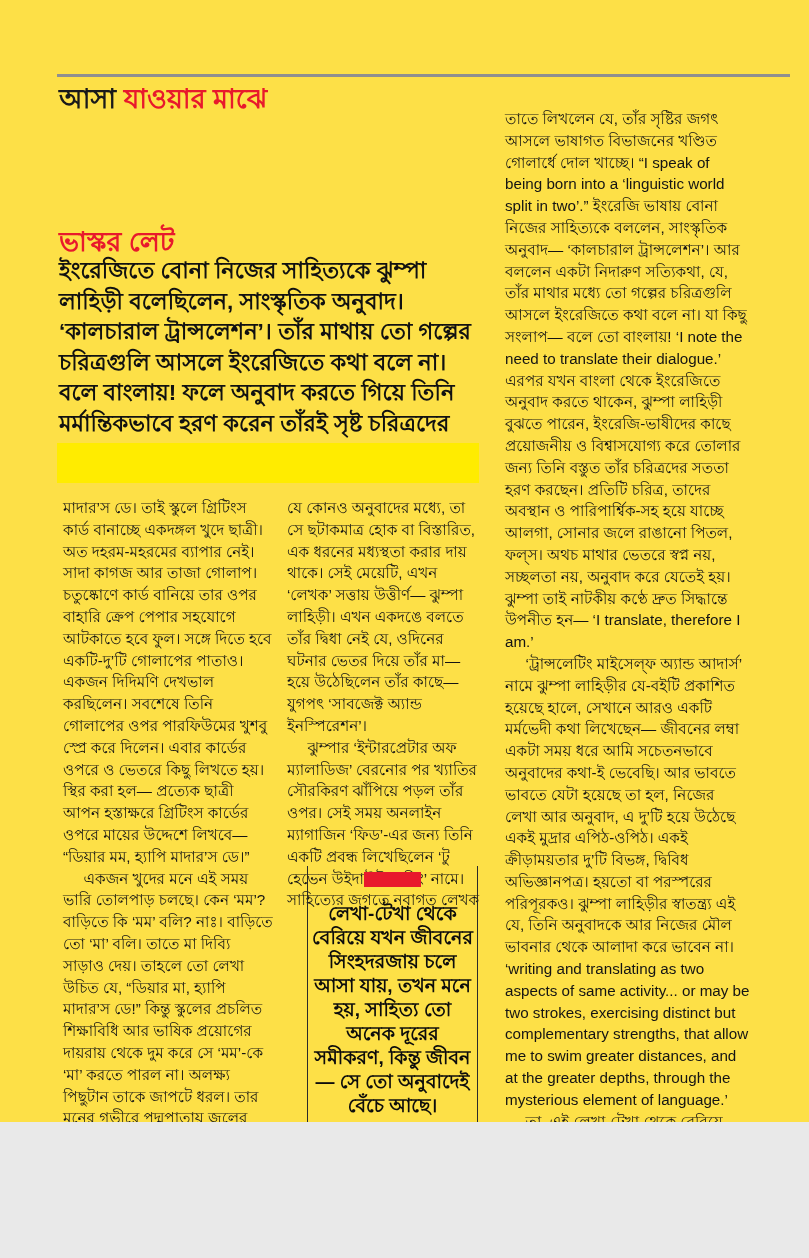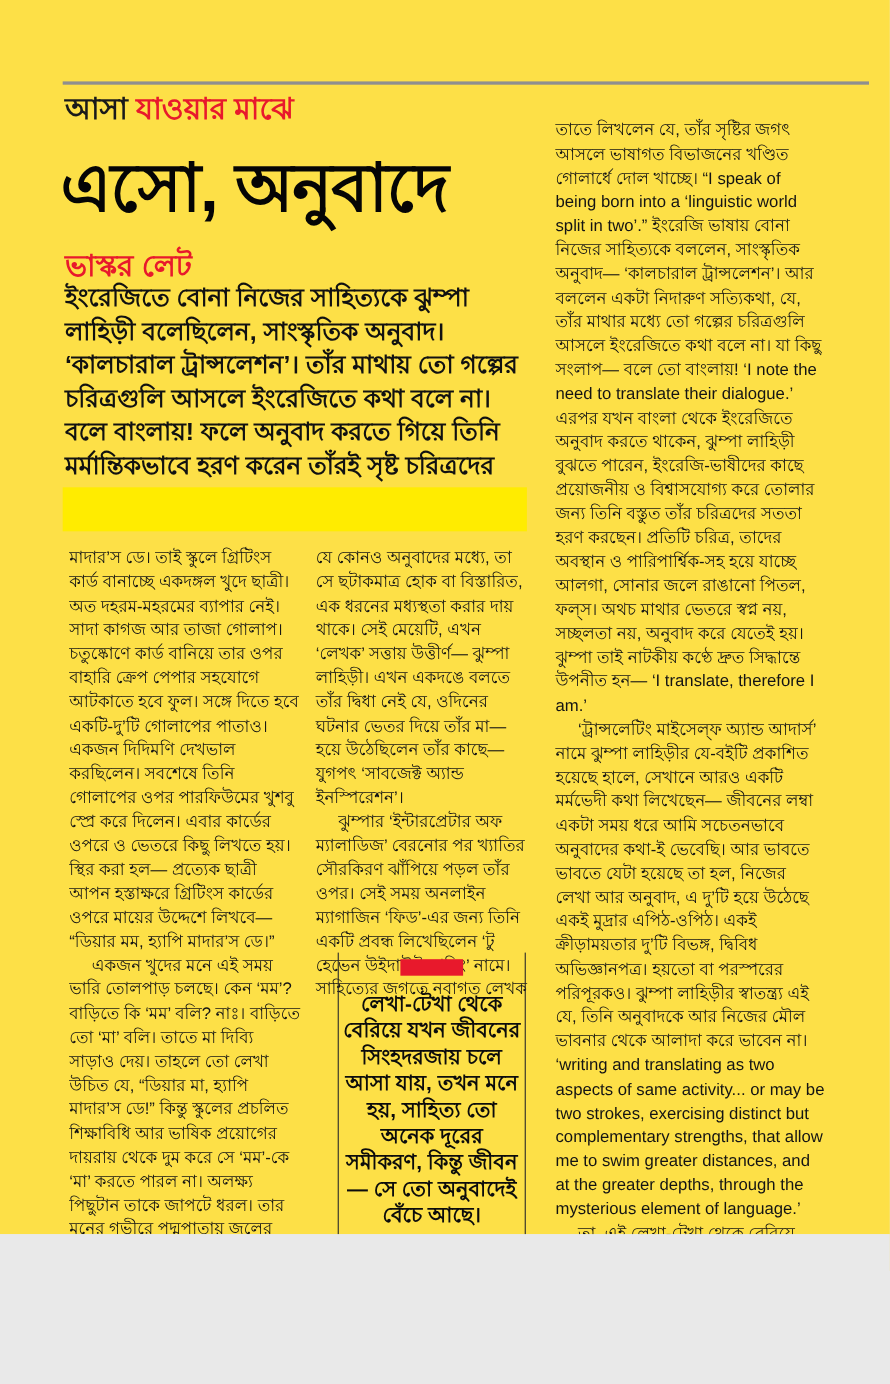--- a/index.html
+++ b/index.html
@@ -77,21 +77,20 @@
 
 <div class="page">
 
   <div class="top-rule"></div>
 
   <div class="kicker">
     <span>আসা</span>
     <span class="red">যাওয়ার মাঝে</span>
   </div>
 
-  <h1 class="headline" style="margin:0;">এসো, অনুবাদে</h1>
 
   <div class="author">ভাস্কর লেট</div>
 
   <div class="standfirst">ইংরেজিতে বোনা নিজের সাহিত্যকে ঝুম্পা লাহিড়ী বলেছিলেন, সাংস্কৃতিক অনুবাদ। ‘কালচারাল ট্রান্সলেশন’। তাঁর মাথায় তো গল্পের চরিত্রগুলি আসলে ইংরেজিতে কথা বলে না। বলে বাংলায়! ফলে অনুবাদ করতে গিয়ে তিনি মর্মান্তিকভাবে হরণ করেন তাঁরই সৃষ্ট চরিত্রদের সততা!</div>
 
   <div class="yellow-bar"></div>
 
   <div class="bodycol col1">
     <p>মাদার’স ডে। তাই স্কুলে গ্রিটিংস কার্ড বানাচ্ছে একদঙ্গল খুদে ছাত্রী। অত দহরম-মহরমের ব্যাপার নেই। সাদা কাগজ আর তাজা গোলাপ। চতুষ্কোণে কার্ড বানিয়ে তার ওপর বাহারি ক্রেপ পেপার সহযোগে আটকাতে হবে ফুল। সঙ্গে দিতে হবে একটি-দু’টি গোলাপের পাতাও। একজন দিদিমণি দেখভাল করছিলেন। সবশেষে তিনি গোলাপের ওপর পারফিউমের খুশবু স্প্রে করে দিলেন। এবার কার্ডের ওপরে ও ভেতরে কিছু লিখতে হয়। স্থির করা হল— প্রত্যেক ছাত্রী আপন হস্তাক্ষরে গ্রিটিংস কার্ডের ওপরে মায়ের উদ্দেশে লিখবে— “ডিয়ার মম, হ্যাপি মাদার’স ডে।”</p>
     <p>একজন খুদের মনে এই সময় ভারি তোলপাড় চলছে। কেন ‘মম’? বাড়িতে কি ‘মম’ বলি? নাঃ। বাড়িতে তো ‘মা’ বলি। তাতে মা দিব্যি সাড়াও দেয়। তাহলে তো লেখা উচিত যে, “ডিয়ার মা, হ্যাপি মাদার’স ডে!” কিন্তু স্কুলের প্রচলিত শিক্ষাবিধি আর ভাষিক প্রয়োগের দায়রায় থেকে দুম করে সে ‘মম’-কে ‘মা’ করতে পারল না। অলক্ষ্য পিছুটান তাকে জাপটে ধরল। তার মনের গভীরে পদ্মপাতায় জলের মতো দু’-চার বিন্দু তরল বিষণ্ণতা টলটল করতে থাকল।</p>

